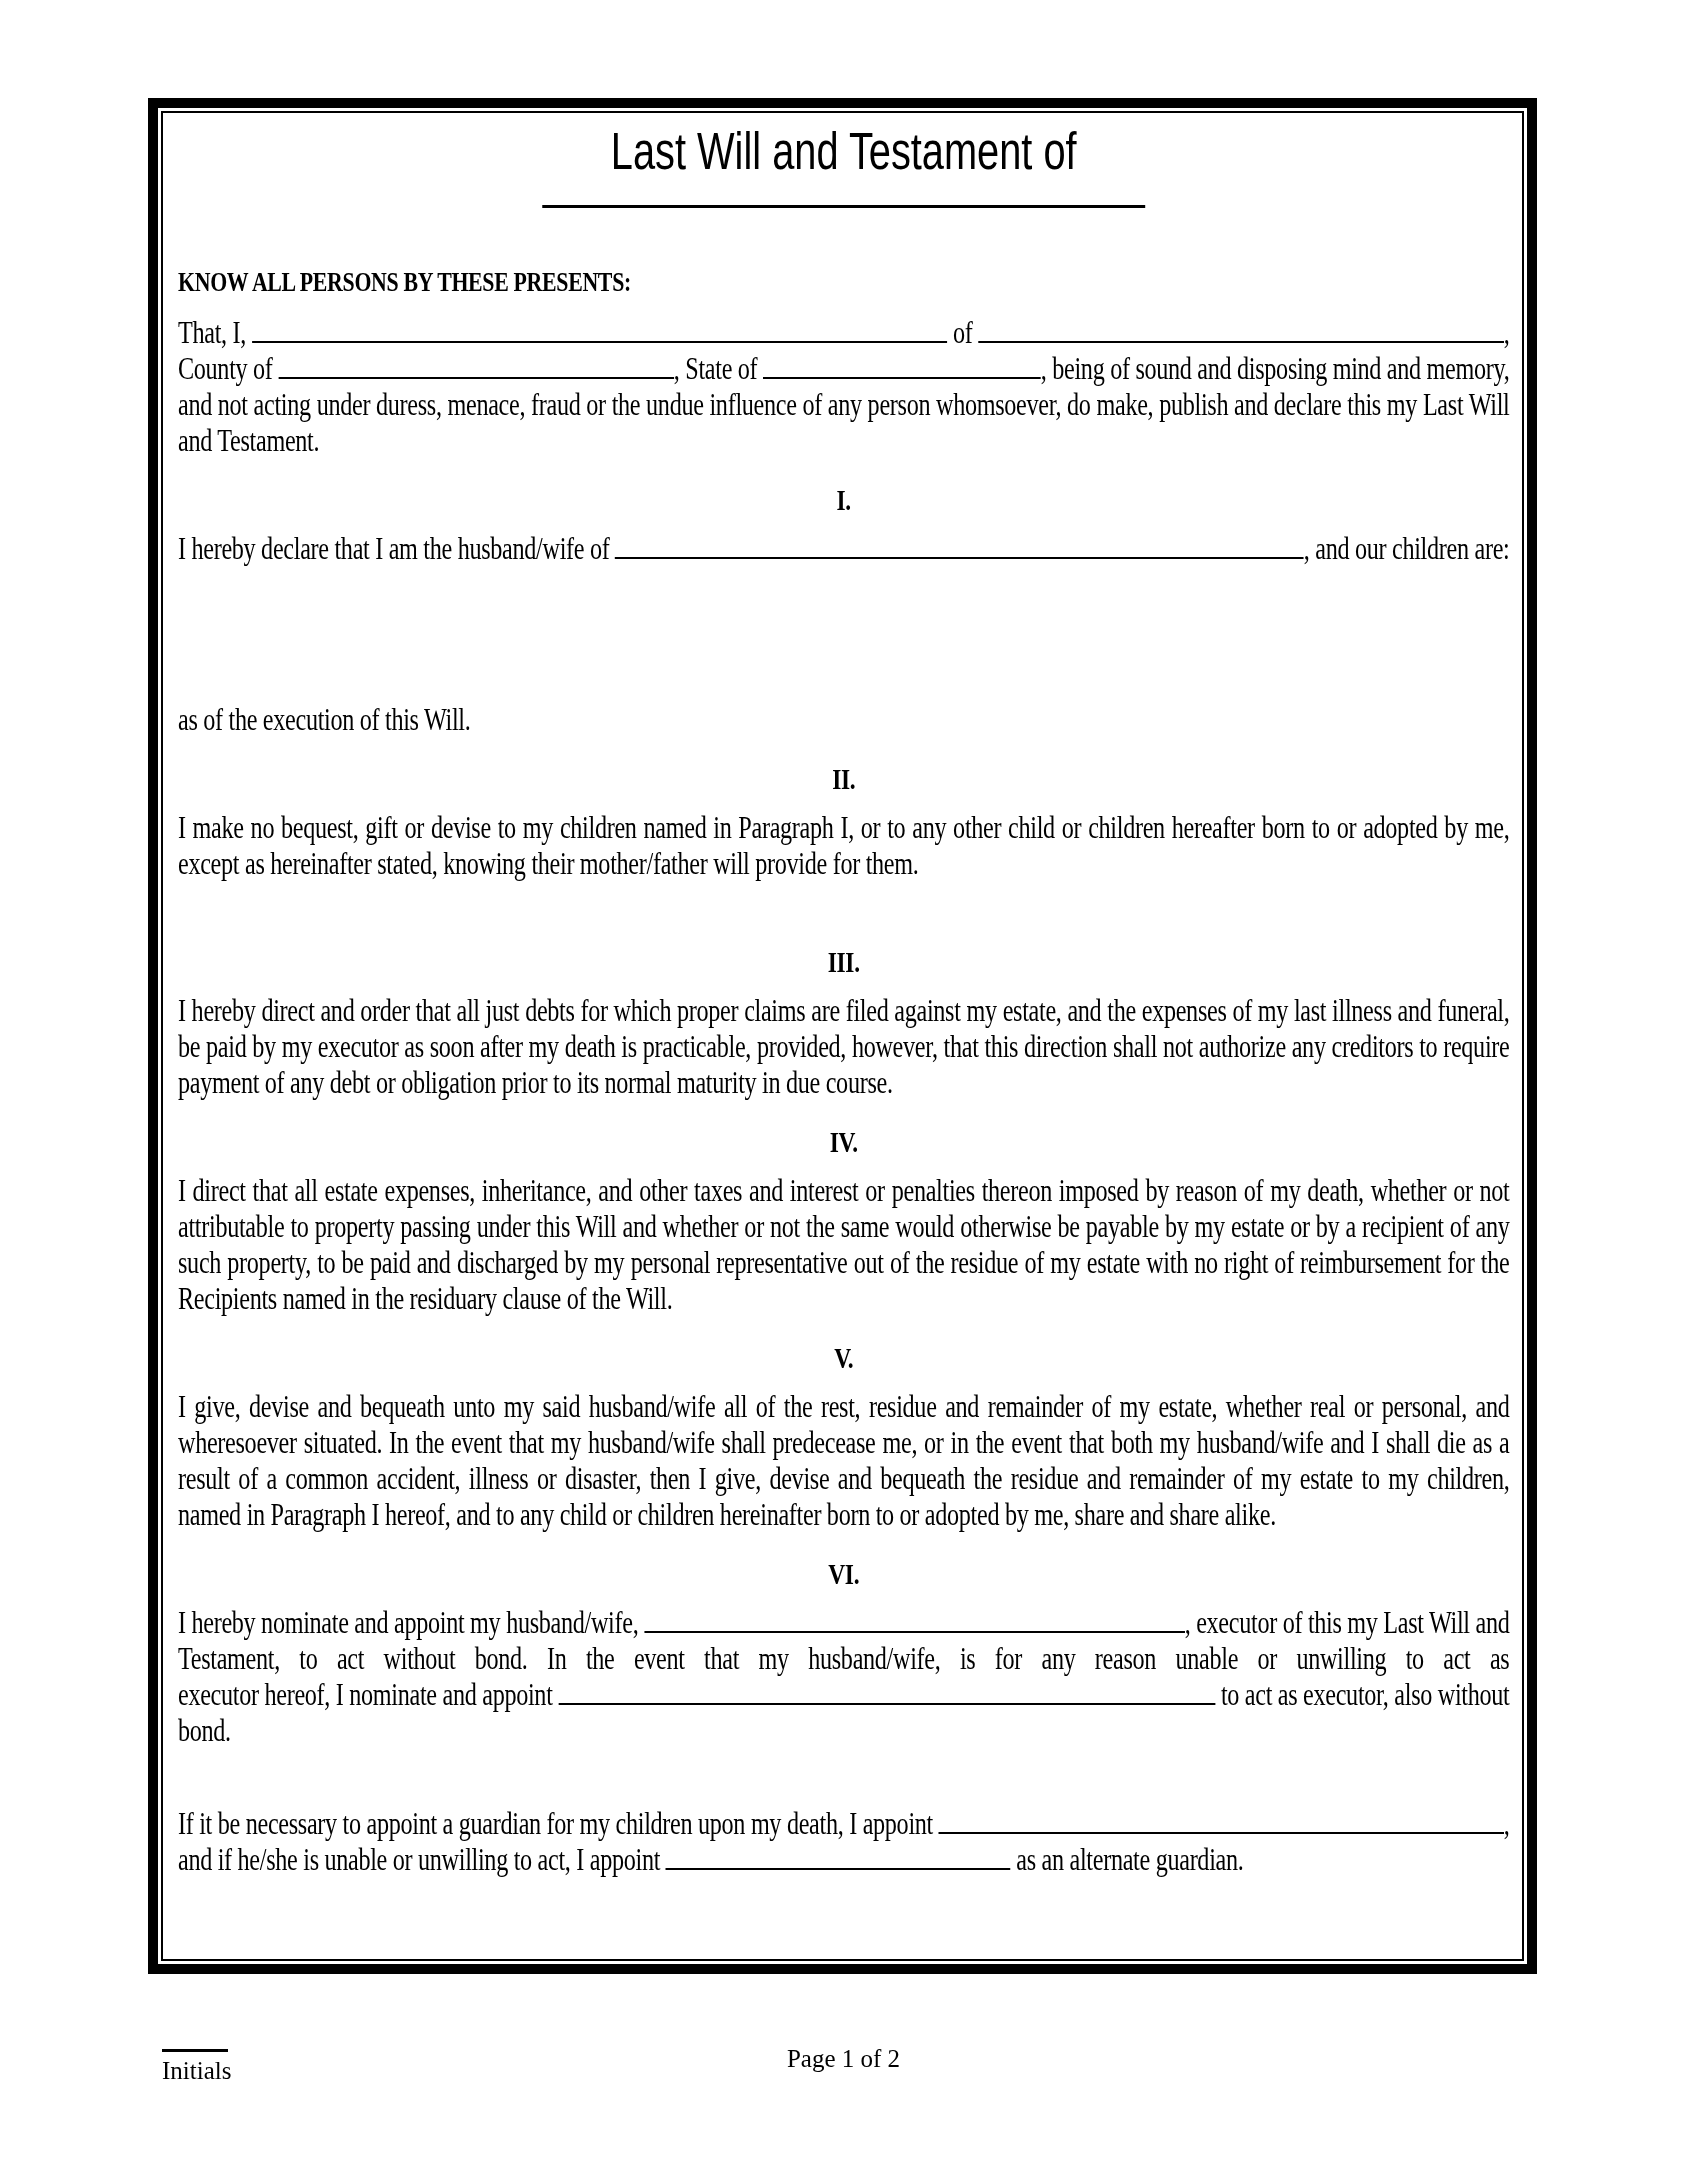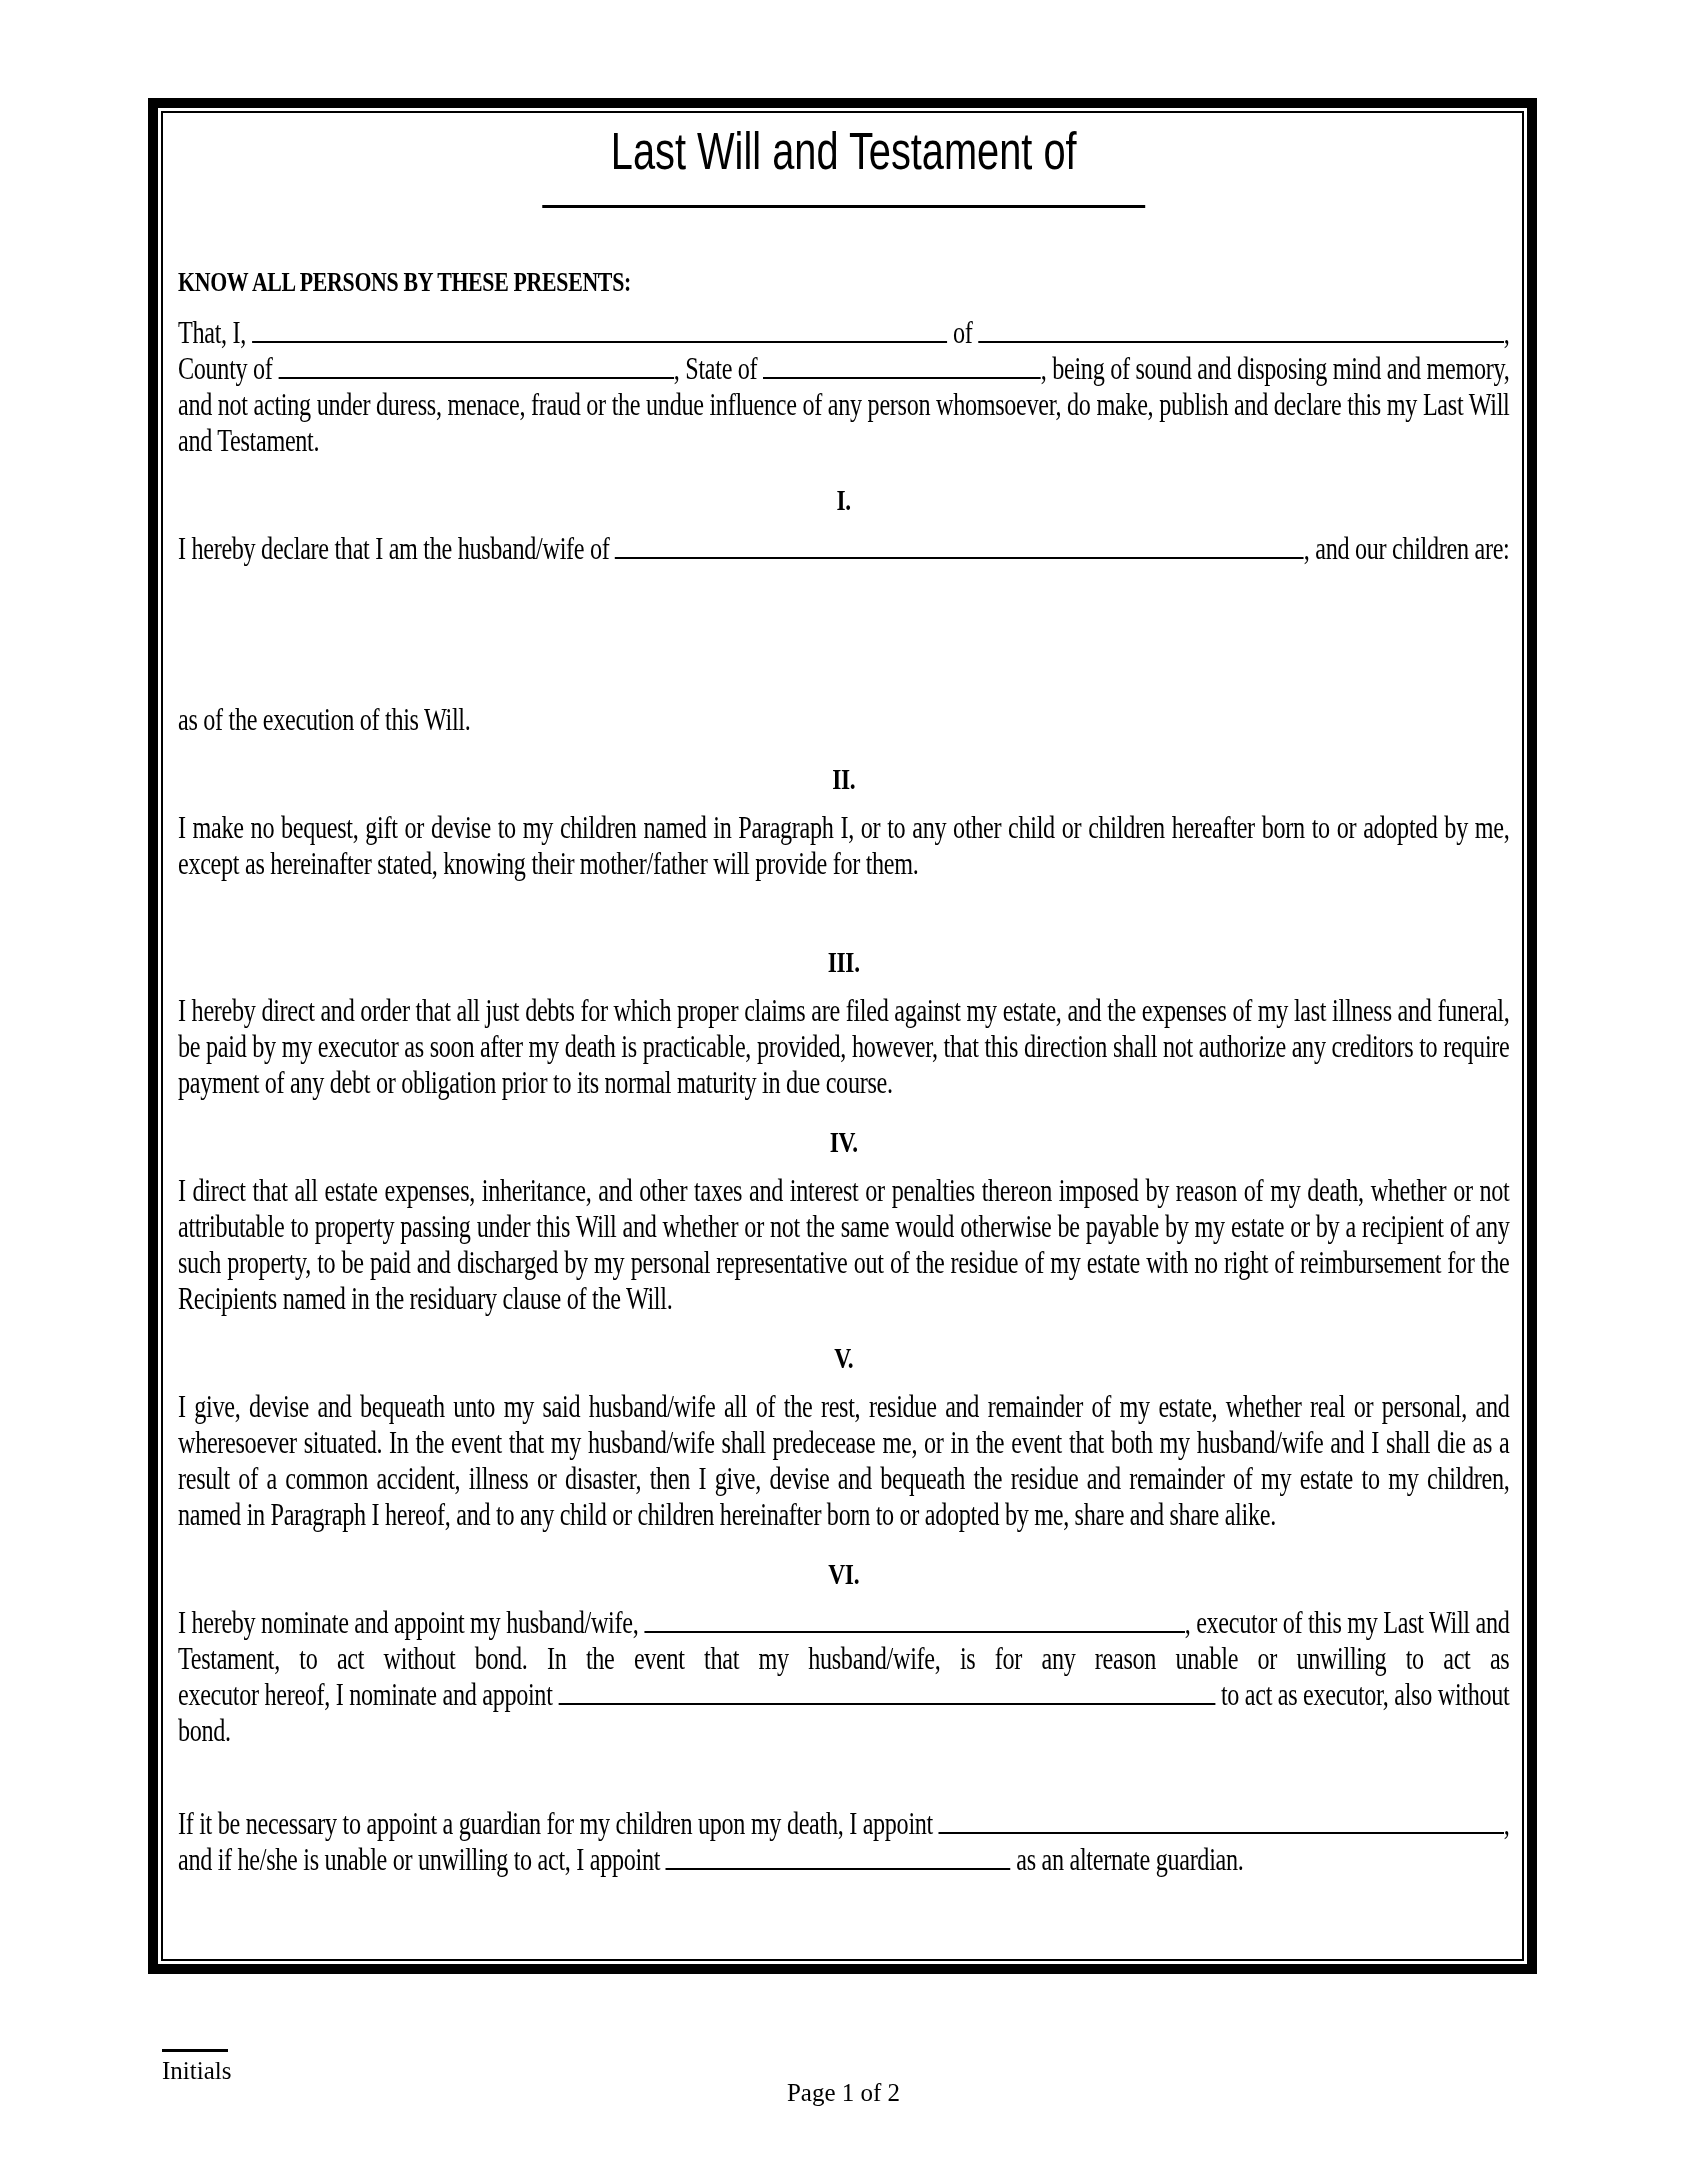--- a/index.html
+++ b/index.html
@@ -76,21 +76,21 @@
   }
   .footer-initials .iline {
     width: 66px; height: 0;
     border-bottom: 3.5px solid #000;
     margin-bottom: 4.4px;
   }
   .footer-page {
     position: absolute; left: 0; top: 2044px;
     width: 1687px;
     text-align: center;
-    font-size: 25px; line-height: 30px; margin-top: 34px;
+    font-size: 25px; line-height: 30px;
   }
 </style>
 </head>
 <body>
 
 <div class="page">
 
   <div class="frame">
     <div class="frame-inner">
       <div class="content">

